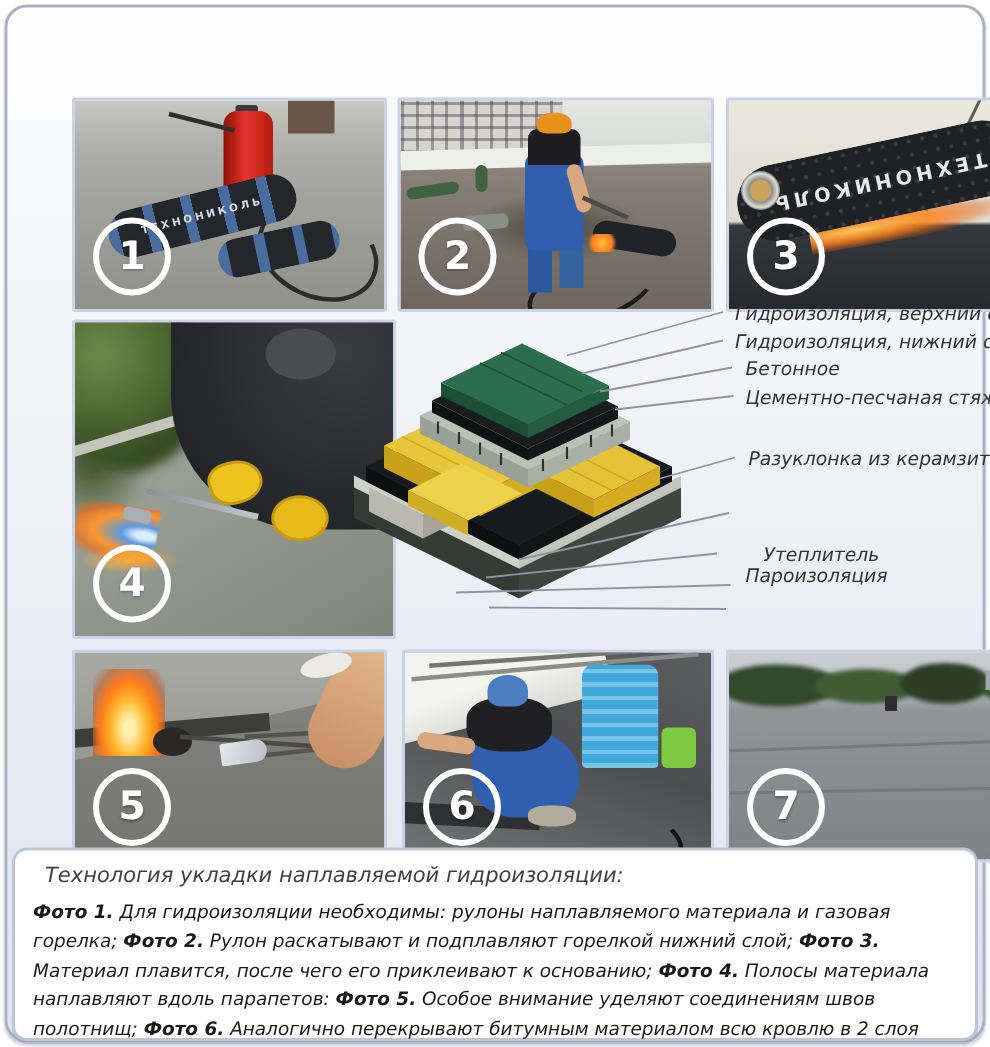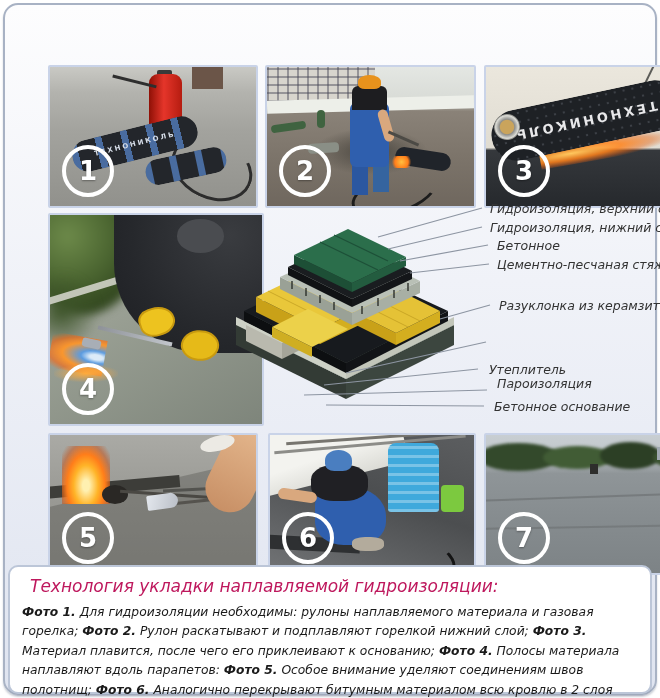--- a/index.html
+++ b/index.html
@@ -134,21 +134,21 @@
 
   
   .diagram-art{position:absolute;left:228px;top:197px;width:230px;height:214px;}
   .leaders{position:absolute;left:228px;top:197px;width:424px;height:216px;pointer-events:none;}
   .dlabel{position:absolute;font-style:italic;font-size:12.5px;color:#333333;white-space:nowrap;}
 
   
   .footer{position:absolute;left:8px;top:565px;width:616px;height:108px;background:#ffffff;
           border:2px solid #bcc6d8;border-radius:10px;box-shadow:0 2px 0 rgba(150,160,180,.45);
           padding:9px 12px 8px 12px;}
-  .footer-heading{margin:0 0 7px 8px;font-style:italic;font-size:17px;color:#be185d;}
+  .footer-heading{margin:0 0 7px 8px;font-style:italic;font-size:14px;color:#404040;}
   .footer-text{margin:0;font-style:italic;font-size:12.3px;line-height:1.58;color:#1a1a1a;}
   .footer-text b{font-weight:bold;}
 </style>
 </head>
 <body>
 
 <div class="page">
   <div class="frame"></div>
   <div class="content">
 
@@ -337,23 +337,22 @@
         <polyline points="76,198 259,193"></polyline>
         <polyline points="98,208 256,209"></polyline>
       </g>
     </svg>
 
     <div class="dlabel" style="left:490px;top:201px;">Гидроизоляция, верхний слой</div>
     <div class="dlabel" style="left:490px;top:220px;">Гидроизоляция, нижний слой</div>
     <div class="dlabel" style="left:497px;top:238px;">Бетонное</div>
     <div class="dlabel" style="left:497px;top:257px;">Цементно-песчаная стяжка</div>
     <div class="dlabel" style="left:499px;top:298px;">Разуклонка из керамзита</div>
-    <div class="dlabel" style="left:489px;top:362px;font-style:italic;">Утеплитель</div>
+    <div class="dlabel" style="left:509px;top:362px;font-style:italic;">Утеплитель</div>
     <div class="dlabel" style="left:497px;top:376px;">Пароизоляция</div>
-    <div class="dlabel" style="left:494px;top:399px;">Бетонное основание</div>
 
     <div class="footer">
       <p class="footer-heading">Технология укладки наплавляемой гидроизоляции:</p>
       <p class="footer-text"><b>Фото 1.</b> Для гидроизоляции необходимы: рулоны наплавляемого материала и газовая горелка; <b>Фото 2.</b> Рулон раскатывают и подплавляют горелкой нижний слой; <b>Фото 3.</b> Материал плавится, после чего его приклеивают к основанию; <b>Фото 4.</b> Полосы материала наплавляют вдоль парапетов: <b>Фото 5.</b> Особое внимание уделяют соединениям швов полотнищ; <b>Фото 6.</b> Аналогично перекрывают битумным материалом всю кровлю в 2 слоя (как правило);  Кровля, покрытая наплавляемой гидроизоляцией.</p>
     </div>
 
   </div>
 </div>
 
 </body></html>

